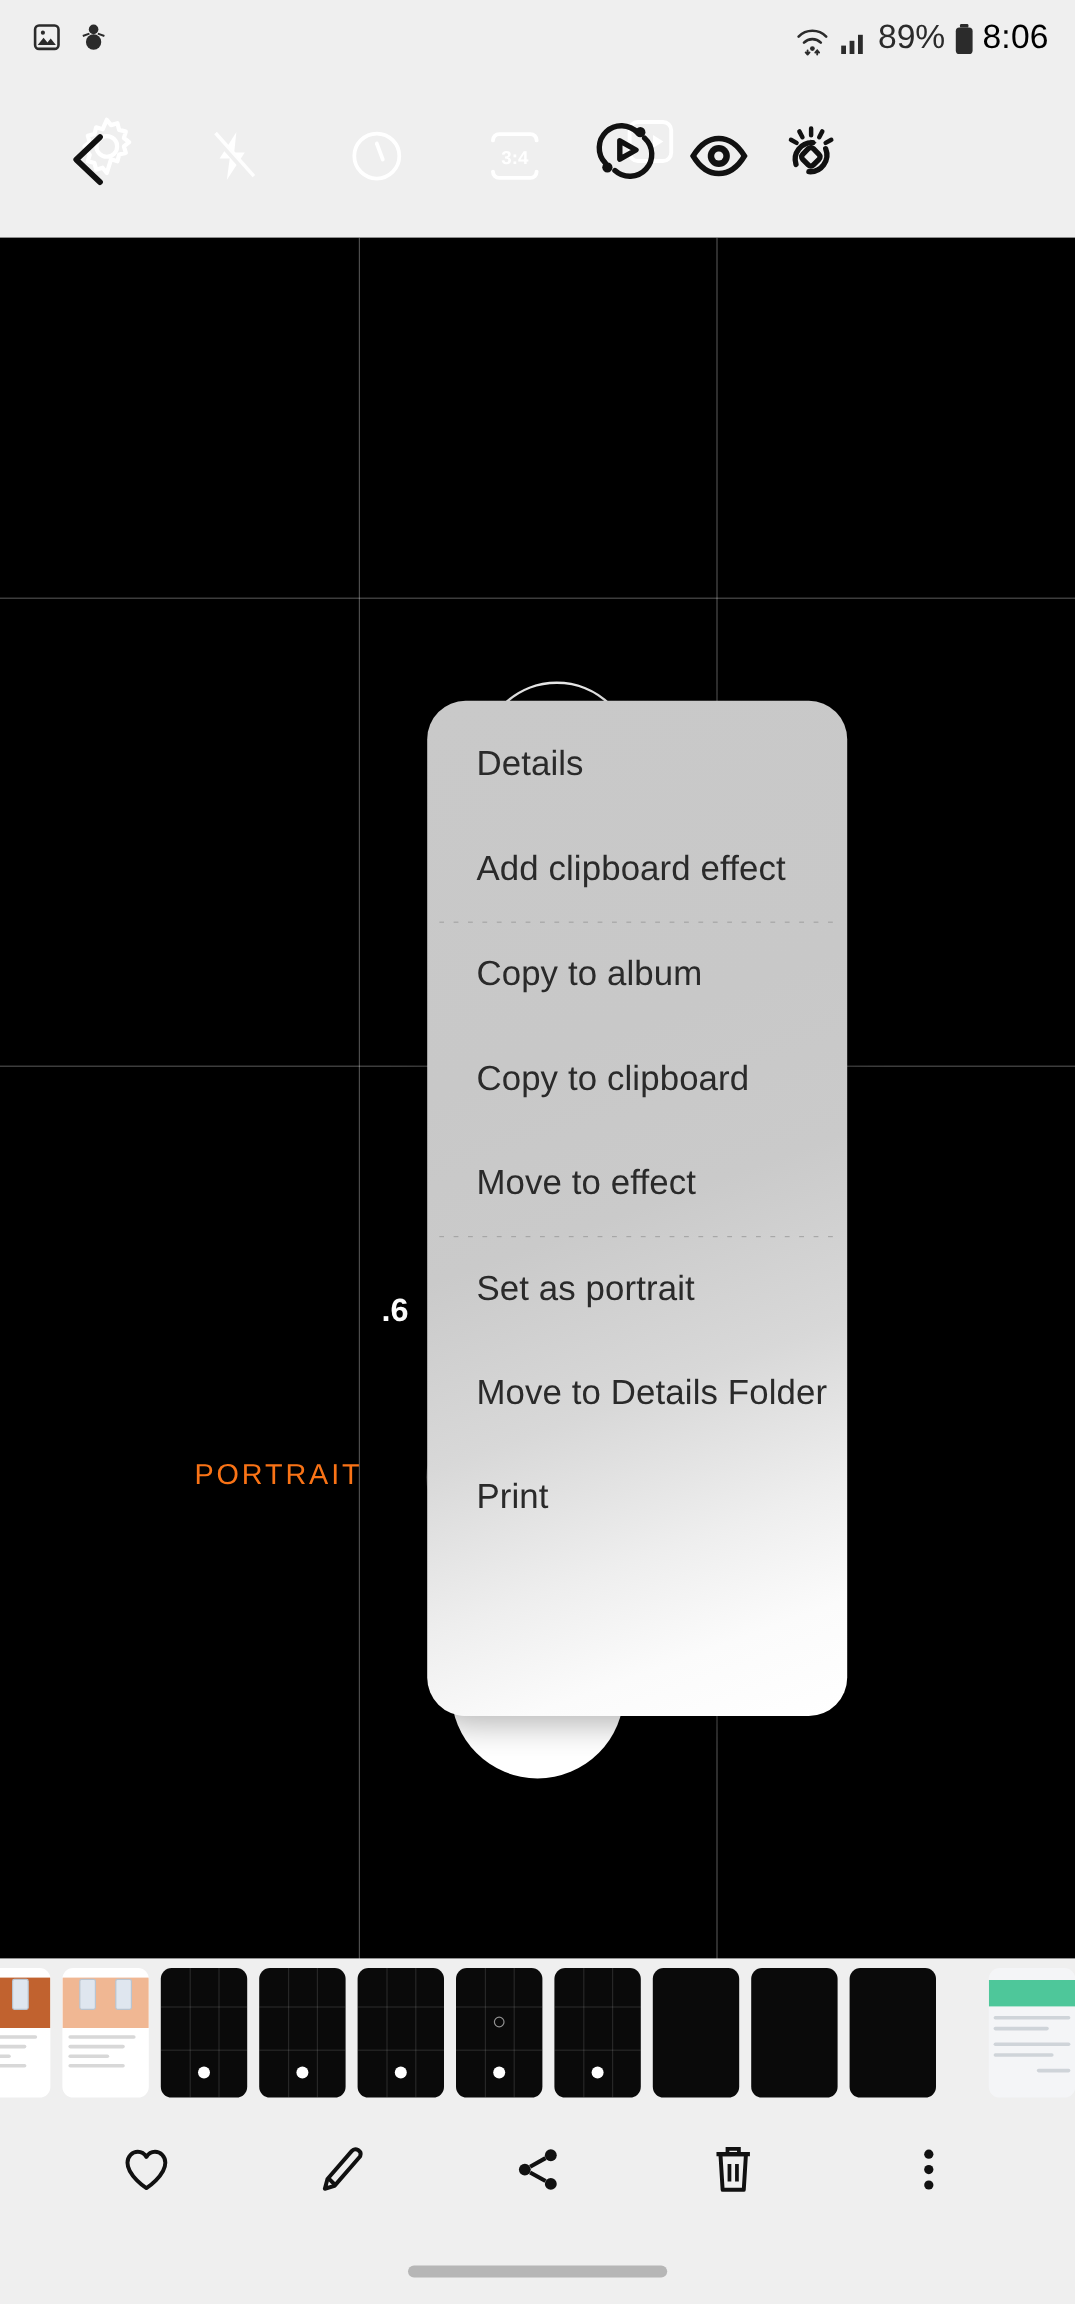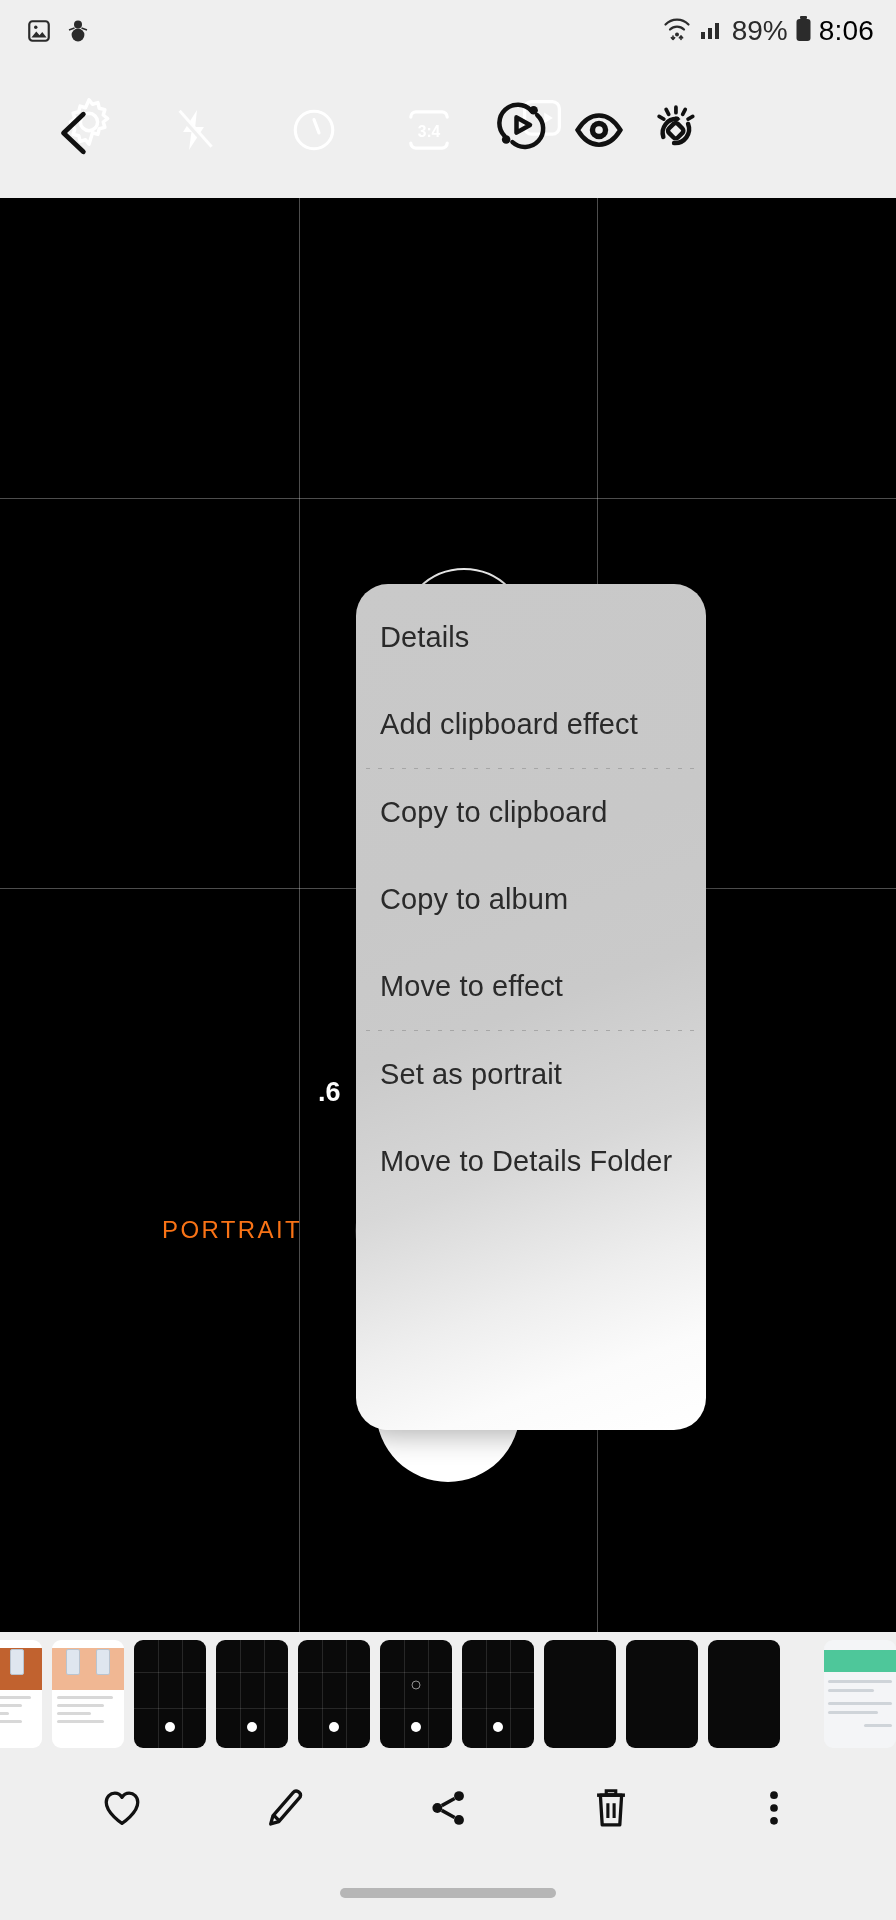--- a/index.html
+++ b/index.html
@@ -17,21 +17,21 @@
   }
 
   
   #status-bar{
     position:absolute; top:0; left:0; width:896px; height:62px;
     background:#efefef;
     display:flex; align-items:center; justify-content:space-between;
     padding:0 22px 0 26px;
   }
   .sb-left{ display:flex; align-items:center; gap:14px; }
-  .sb-right{ display:flex; align-items:flex-start; gap:7px; }
+  .sb-right{ display:flex; align-items:flex-end; gap:7px; }
   .sb-text{
     font-size:28px; color:#000000; letter-spacing:.2px;
     font-family:"Liberation Sans", sans-serif;
   }
   .sb-pct{ font-size:28px; color:#2b2b2b; }
   .sb-icon{ display:block; }
 
   
   #camera-toolbar{
     position:absolute; top:62px; left:0; width:896px; height:136px;
@@ -177,21 +177,21 @@
     background:linear-gradient(160deg,
         #c9c9c9 0%, #c8c8c8 34%, #cacaca 50%,
         #d8d8d8 66%, #eeeeee 80%, #fbfbfb 90%, #ffffff 100%);
     box-shadow:0 6px 28px rgba(0,0,0,.30);
     overflow:hidden;
     padding-top:10px;
   }
   .menu-item{
     height:87px;
     display:flex; align-items:center;
-    padding-left:24px;
+    padding-left:41px;
     font-size:29px;
     color:#2a2a2a;
     white-space:nowrap;
     letter-spacing:.1px;
   }
   .menu-sep{
     height:1px;
     margin:0 10px;
     background-image:linear-gradient(to right, #9a9a9a 0 4px, transparent 4px 12px);
     background-size:12px 1px;
@@ -461,21 +461,22 @@
       </span>
     </div>
   </div>
 
   <div id="home-indicator"></div>
 
   <div id="context-menu">
     <div class="menu-item">Details</div>
     <div class="menu-item">Add clipboard effect</div>
     <div class="menu-sep"></div>
+    <div class="menu-item">Copy to album</div>
     <div class="menu-item">Copy to clipboard</div>
-    <div class="menu-item">Copy to album</div>
     <div class="menu-item">Move to effect</div>
     <div class="menu-sep"></div>
     <div class="menu-item">Set as portrait</div>
     <div class="menu-item">Move to Details Folder</div>
+    <div class="menu-item">Print</div>
   </div>
 
 </div>
 
 </body></html>

